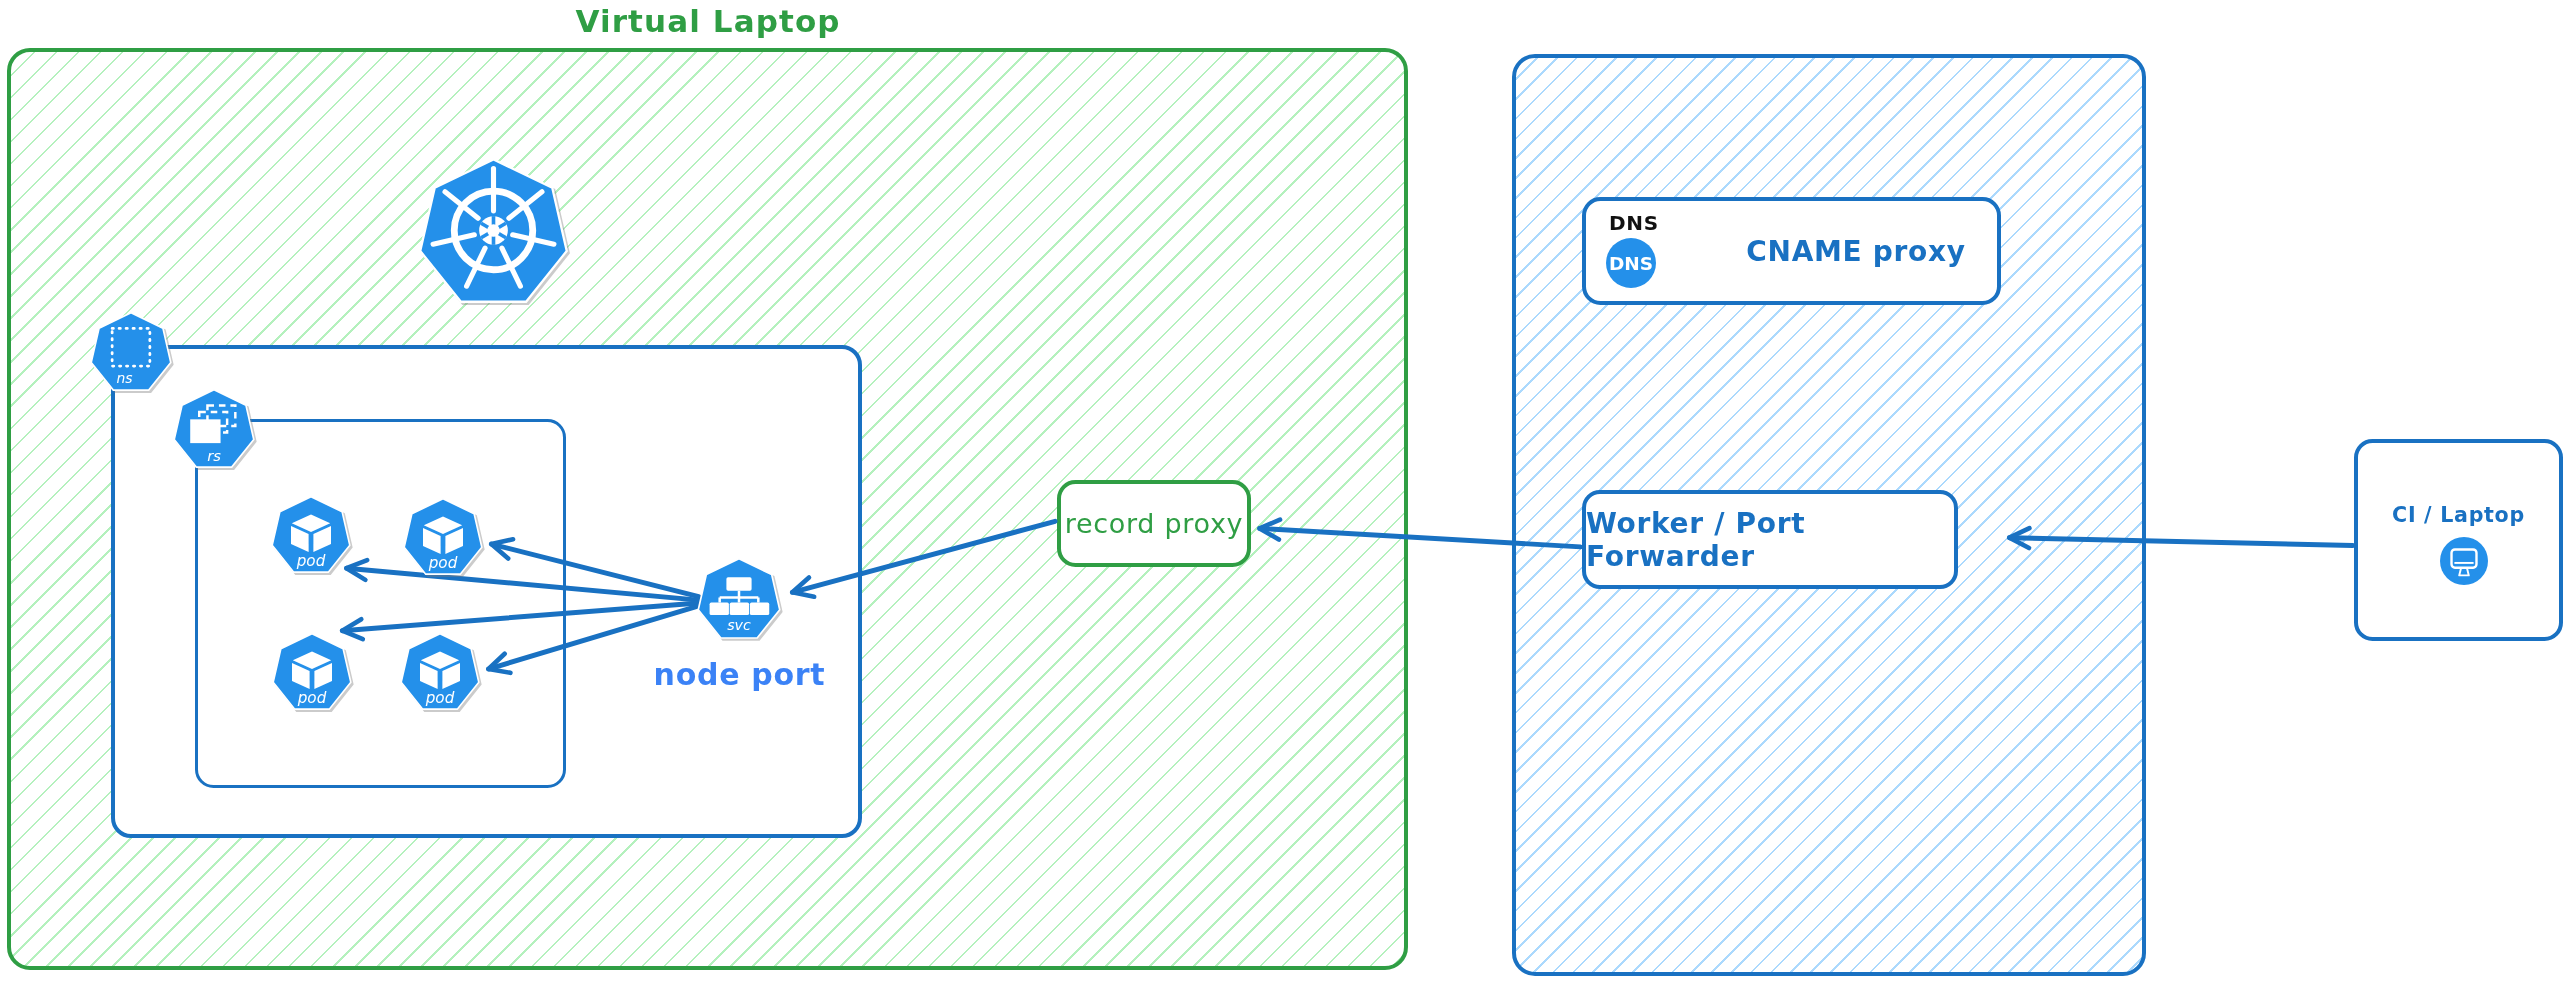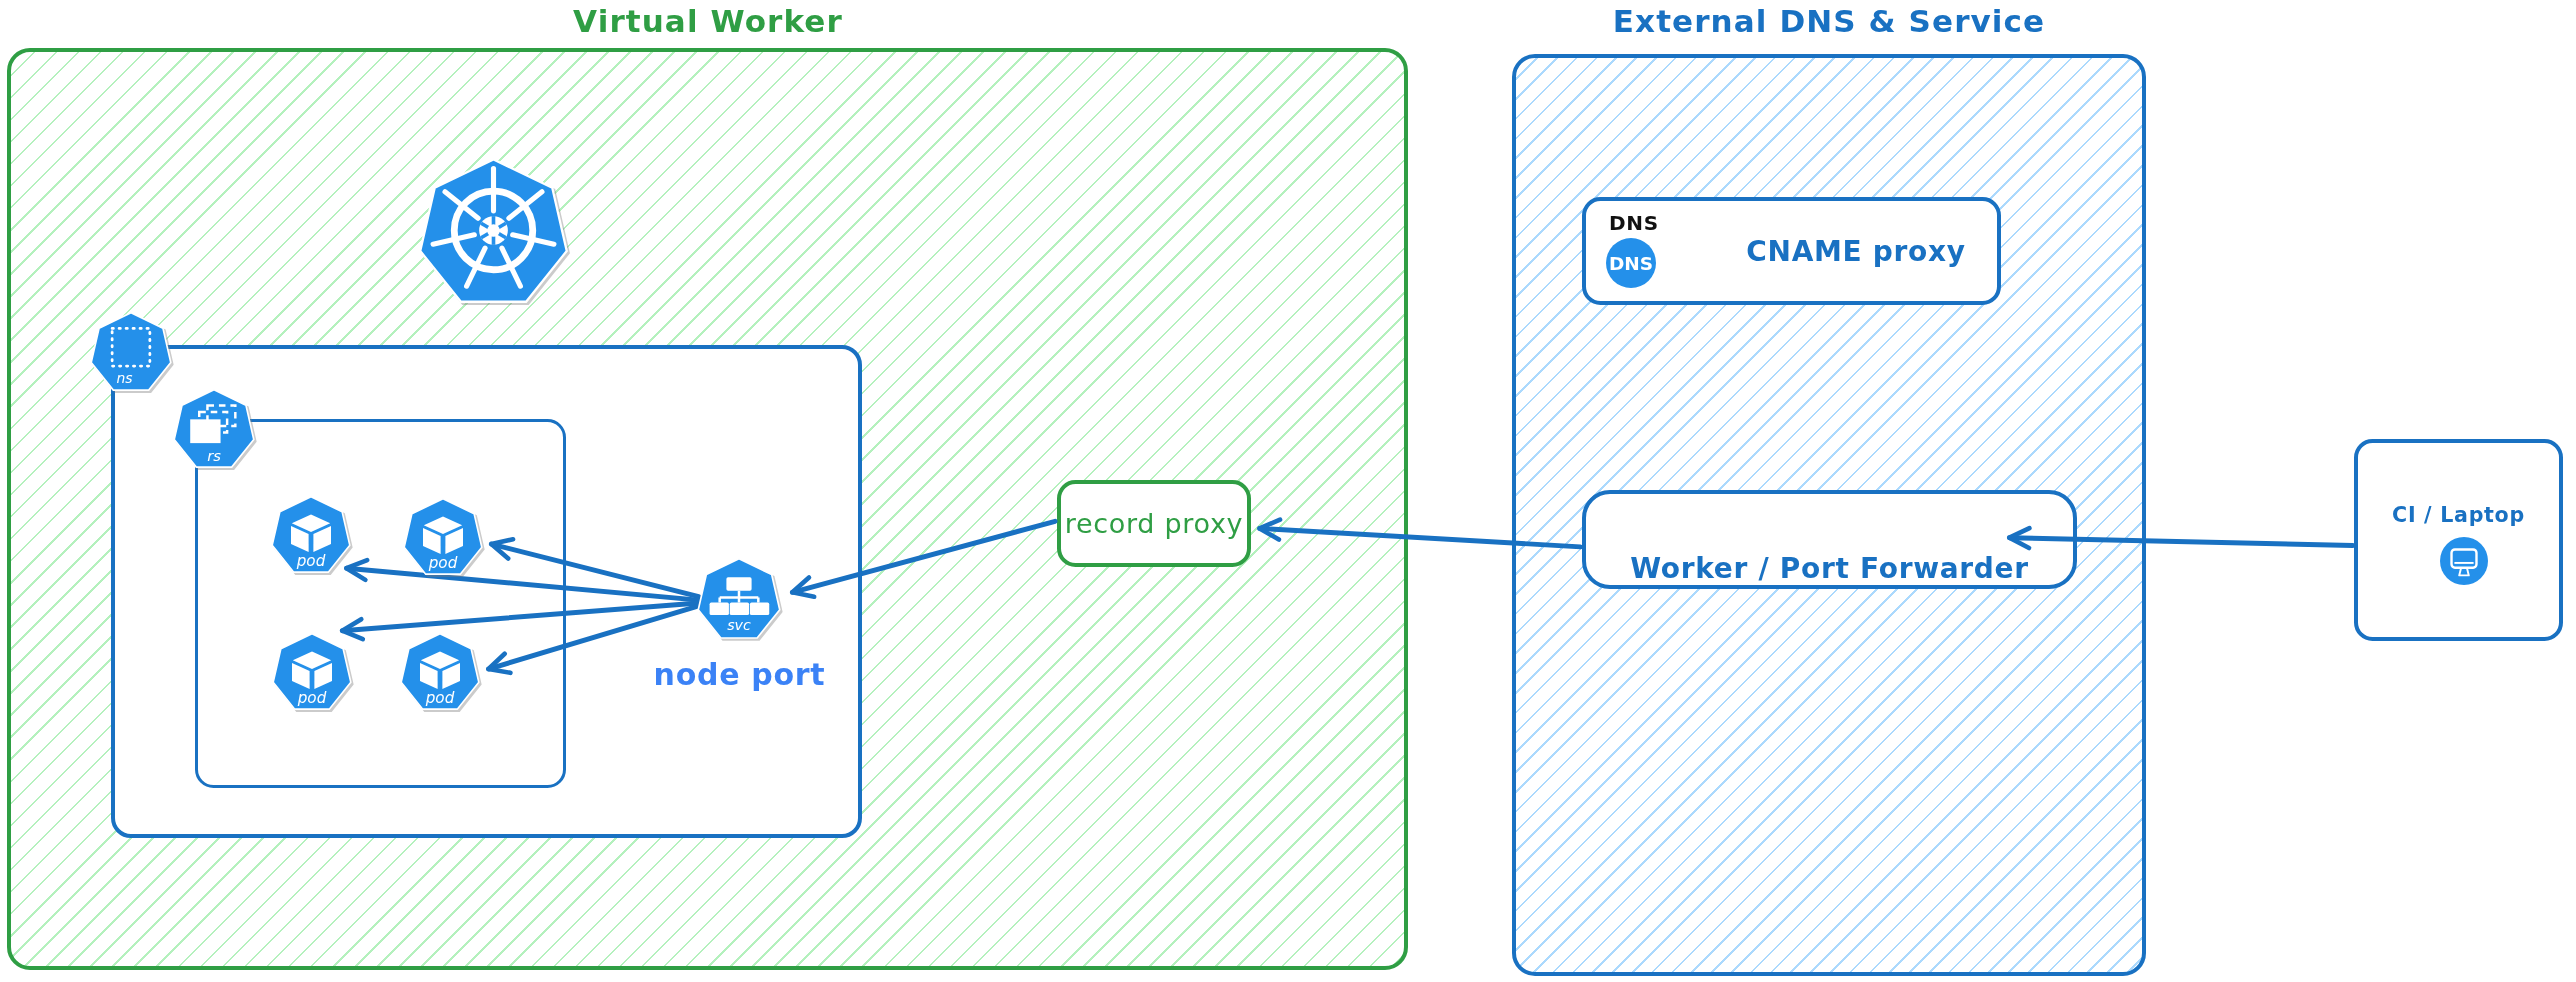--- a/index.html
+++ b/index.html
@@ -33,22 +33,22 @@
           border:4.3px solid #2f9e44;border-radius:18.5px;}
   .rp-card span{color:#2f9e44;font-size:27px;letter-spacing:0.7px;}
   .dns-card{left:1582px;top:197px;width:419px;height:108px;
           border:4.3px solid #1971c2;border-radius:18.5px;}
   .dns-tag{left:23px;top:10px;color:#111111;font-size:20px;font-weight:bold;letter-spacing:0.7px;}
   .dns-circle{left:20px;top:37px;width:50px;height:50px;border-radius:50%;background:#2490ea;
           display:flex;align-items:center;justify-content:center;color:#ffffff;
           font-size:18.5px;font-weight:bold;}
   .cname-label{left:121px;top:0;width:298px;height:101px;display:flex;align-items:center;justify-content:center;
           color:#1971c2;font-size:28px;letter-spacing:0.7px;font-weight:bold;}
-  .worker-card{left:1582px;top:490px;width:495px;height:99px;
-          border:4.3px solid #1971c2;border-radius:28px;align-items:flex-end;}
+  .worker-card{left:1582px;top:490px;width:376px;height:99px;
+          border:4.3px solid #1971c2;border-radius:18px;}
   .worker-card span{color:#1971c2;font-size:28px;letter-spacing:0.7px;font-weight:bold;}
   .ci-card{left:2354px;top:439px;width:209px;height:202px;background:#ffffff;
           border:4.3px solid #1971c2;border-radius:18.5px;}
   .ci-label{left:2354px;top:503px;width:209px;text-align:center;color:#1971c2;
           font-size:20.6px;font-weight:bold;letter-spacing:0.7px;}
   .ci-circle{left:2440px;top:537px;width:48px;height:48px;border-radius:50%;background:#2490ea;}
   .ci-circle svg{position:absolute;left:0;top:0;}
 
   .node-port-label{left:633px;top:657px;width:213px;text-align:center;color:#3b82f6;
           font-size:30px;letter-spacing:0.7px;font-weight:bold;}
@@ -60,22 +60,21 @@
   .arrows{left:0;top:0;width:2576px;height:983px;pointer-events:none;}
 </style>
 </head>
 <body>
 
 <div class="canvas">
 
   <div class="abs vm-box"></div>
   <div class="abs ext-box"></div>
 
-  <div class="abs region-title vm-title">Virtual Worker</div>
-  <div class="abs region-title ext-title">External DNS &amp; Service</div>
+  <div class="abs region-title vm-title">Virtual Laptop</div>
 
   <div class="abs ns-box"></div>
   <div class="abs rs-box"></div>
 
   <div class="abs card rp-card">
     <span>record proxy</span>
   </div>
 
   <div class="abs card dns-card">
     <div class="abs dns-tag">DNS</div>

